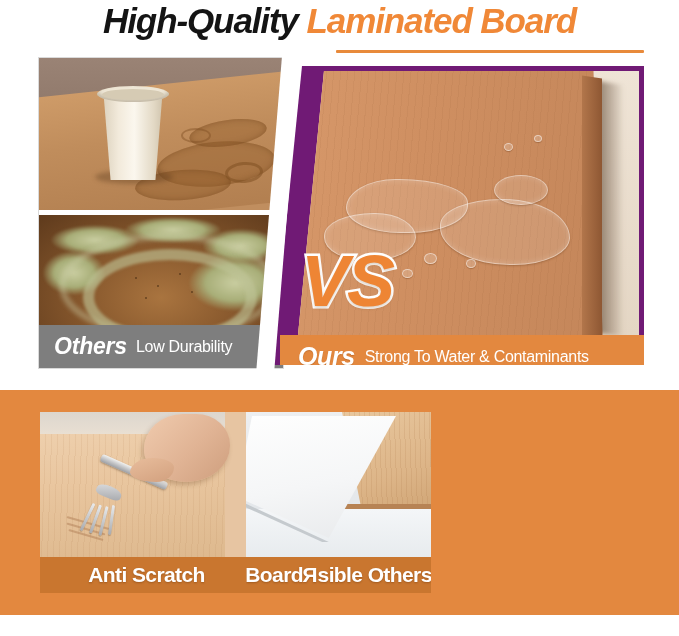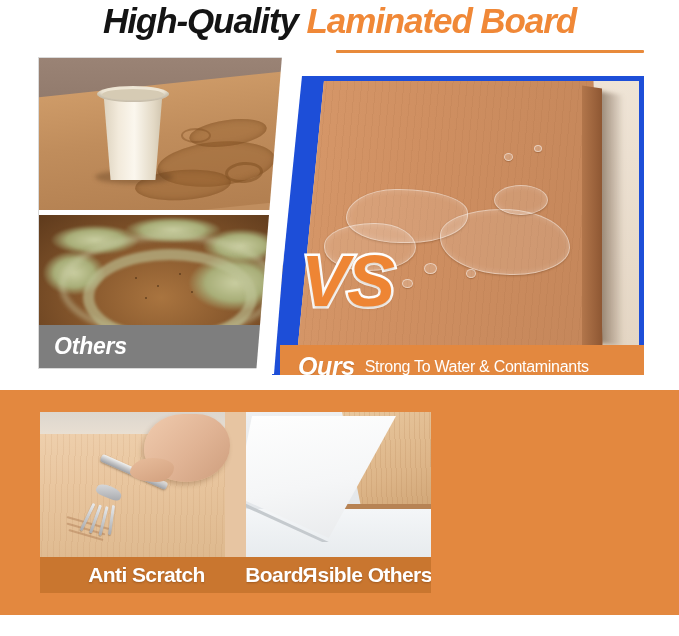--- a/index.html
+++ b/index.html
@@ -143,22 +143,22 @@
     color:#ffffff;font-size:23px;font-weight:bold;font-style:italic;
     margin-left:15px;letter-spacing:-0.2px;
   }
   #others-label-sub{
     color:#ffffff;font-size:16px;font-weight:400;margin-left:9px;
     letter-spacing:-0.3px;
   }
 
   
   #ours-panel{
-    position:absolute;left:272px;top:20px;width:372px;height:299px;
-    background:#1d4ed8;
+    position:absolute;left:272px;top:10px;width:372px;height:299px;
+    background:#701a75;
     clip-path:polygon(30px 0,100% 0,100% 100%,0 100%);
   }
   #ours-img{
     position:absolute;left:26px;top:5px;width:341px;height:264px;
     overflow:hidden;
     clip-path:polygon(26px 0,100% 0,100% 100%,0 100%);
     background:#C8875C;
   }
   #ou-wall{
     position:absolute;left:0;top:0;width:341px;height:264px;
@@ -428,20 +428,21 @@
       <div id="mold-ring"></div>
       <div class="speck" style="left:96px;top:62px"></div>
       <div class="speck" style="left:118px;top:70px"></div>
       <div class="speck" style="left:140px;top:58px"></div>
       <div class="speck" style="left:106px;top:82px"></div>
       <div class="speck" style="left:152px;top:76px"></div>
     </div>
 
     <div id="others-label">
       <span id="others-label-main">Others</span>
+      <span id="others-label-sub">Low Durability</span>
     </div>
   </div>
 
   <div id="ours-panel">
     <div id="ours-img">
       <div id="ou-wall"></div>
       <div id="ou-board"></div>
       <div id="ou-shadow"></div>
       <div id="ou-edge"></div>
       <div class="water" id="w1"></div>

